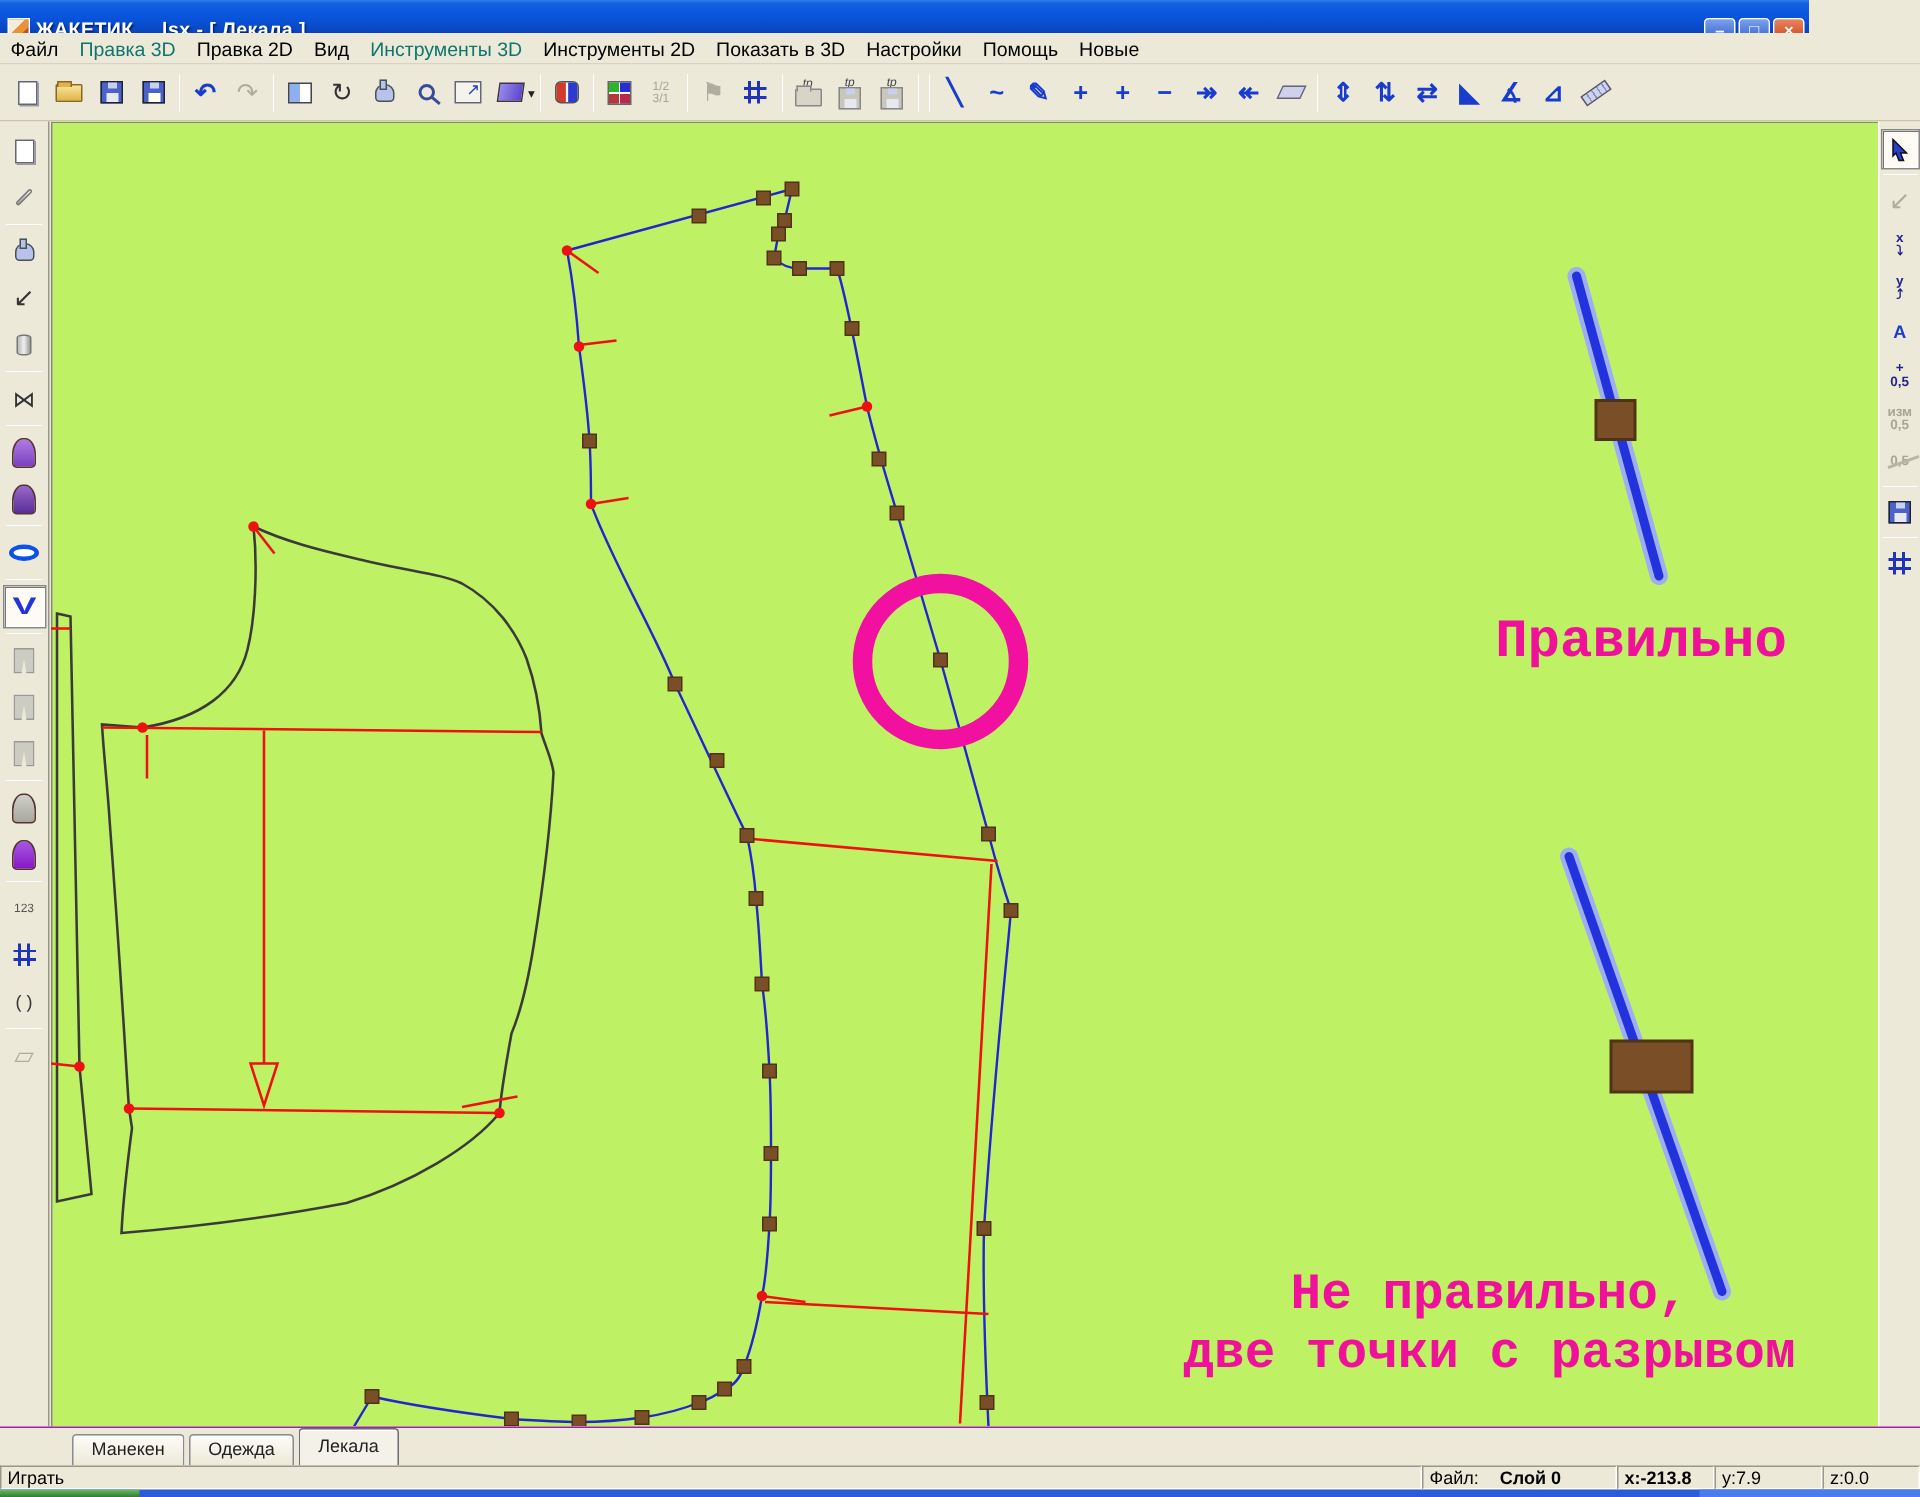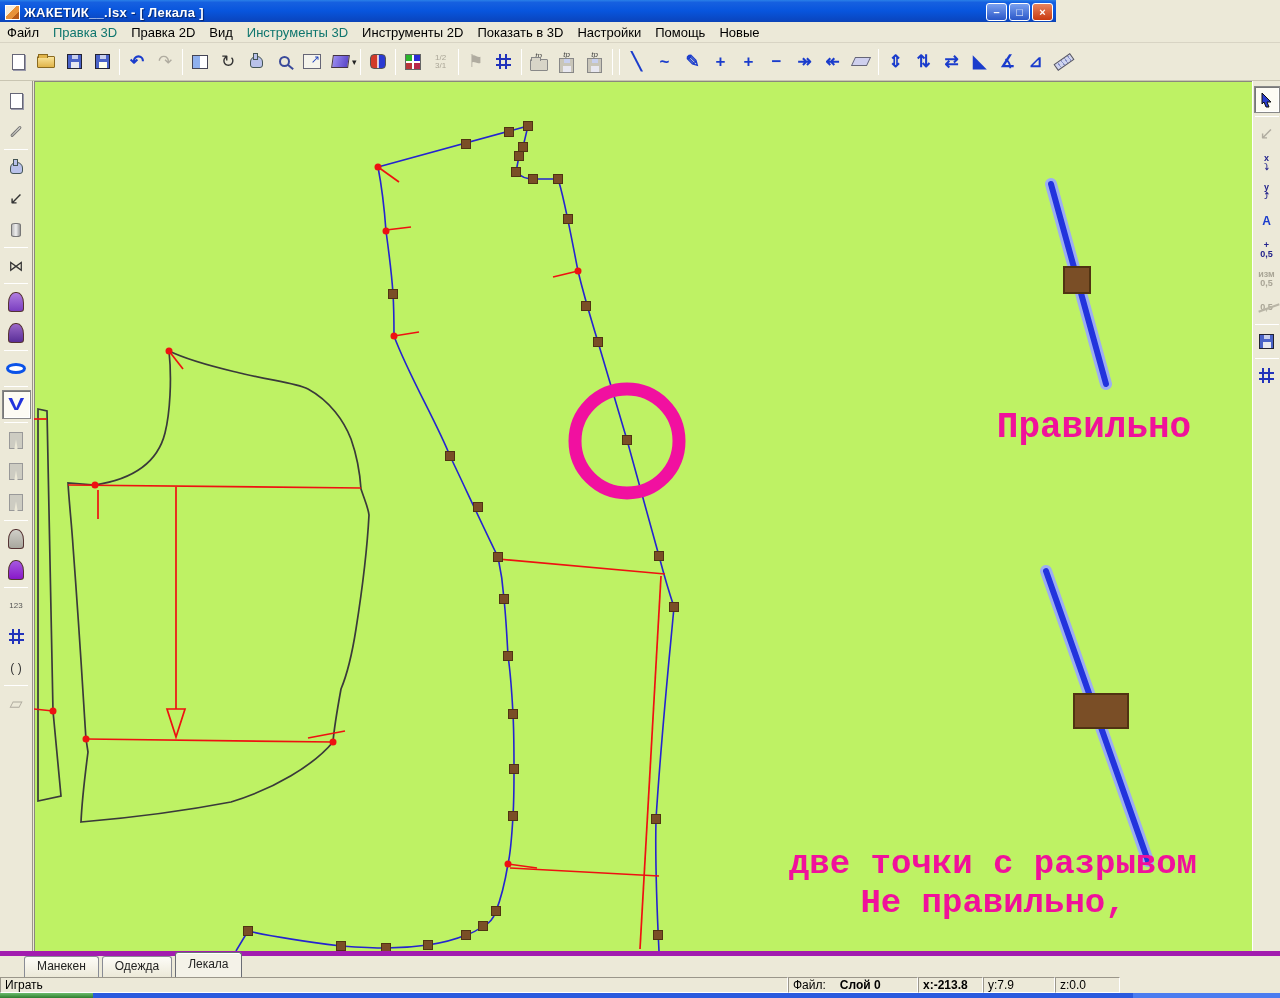--- a/index.html
+++ b/index.html
@@ -1,22 +1,22 @@
 <!DOCTYPE html>
 <html><head>
 <meta charset="utf-8">
 <style>
   html,body{margin:0;padding:0;width:1280px;height:998px;overflow:hidden;
     font-family:"Liberation Sans",sans-serif;background:#ece9d8;}
   *{box-sizing:border-box;}
 
   
-  .titlebar{position:absolute;left:0;top:0;width:1056px;height:22px;
+  .titlebar{position:absolute;left:0;top:0;width:1206px;height:22px;
     background:linear-gradient(180deg,#2a80e8 0%,#1660e0 10%,#0855dd 45%,#0a46c0 85%,#0d3fa8 100%);
-    display:flex;align-items:center;padding:12px 3px;color:#fff;}
+    display:flex;padding:12px 3px;color:#fff;}
   .title-icon{width:15px;height:15px;margin:0 4px 0 2px;border:1px solid #fff;
     background:linear-gradient(135deg,#f7ecd8 0 40%,#e8923a 40% 70%,#b85a18 70%);}
   .title-text{font-size:13px;font-weight:bold;letter-spacing:.3px;
     text-shadow:1px 1px 1px #04246a;white-space:nowrap;}
   .win-buttons{margin-left:auto;display:flex;gap:2px;}
   .win-btn{width:21px;height:18px;border:1px solid #fff;border-radius:3px;
     background:linear-gradient(180deg,#7aa0ef,#2a57c8);color:#fff;font-size:11px;
     line-height:16px;text-align:center;font-weight:bold;cursor:default;}
   .win-btn.close{background:linear-gradient(180deg,#e8845e,#c93a10);}
 
@@ -121,29 +121,29 @@
   .canvas svg{position:absolute;left:0;top:0;}
   .blue-line{fill:none;stroke:#2424d0;stroke-width:1.6;}
   .black-line{fill:none;stroke:#3a3a3a;stroke-width:1.7;}
   .pink-label{position:absolute;color:#f0119b;font-family:"Liberation Mono",monospace;
     font-weight:bold;white-space:nowrap;}
   #lbl-correct{left:938px;top:326px;width:244px;text-align:center;font-size:36px;}
   #lbl-incorrect{left:735px;top:764px;width:448px;text-align:center;font-size:34px;line-height:39px;}
 
   
   .tabbar{position:absolute;left:0;top:951px;width:1280px;height:26px;background:#ece9d8;
-    border-top:5px solid #a21caf;display:flex;align-items:flex-end;padding-left:24px;}
+    border-top:1px solid #a21caf;display:flex;align-items:flex-end;padding-left:48px;}
   .tab{height:21px;border:1px solid #898c95;border-bottom:none;border-radius:3px 3px 0 0;
     background:linear-gradient(#fdfcf7,#ece9d8);font-size:12px;color:#222;
     padding:0 12px;margin-right:3px;line-height:19px;}
   .tab.active{height:25px;line-height:23px;background:#f4f2e8;border-color:#6a6d75;
     box-shadow:inset 0 1px 0 #fff;}
 
   
-  .statusbar{position:absolute;left:0;top:977px;width:1120px;height:16px;background:#ece9d8;
+  .statusbar{position:absolute;left:0;top:977px;width:1280px;height:16px;background:#ece9d8;
     display:flex;font-size:12px;color:#000;}
   .sb-panel{border:1px solid;border-color:#9a968a #fff #fff #9a968a;height:16px;
     line-height:14px;padding:0 4px;white-space:nowrap;overflow:hidden;}
   .sb-left{flex:1;}
   .sb-layers{width:130px;}
   .sb-x{width:65px;font-weight:bold;}
   .sb-y{width:72px;}
   .sb-z{width:65px;}
   .sb-layers span{margin-right:14px;}
   .sb-layers span:last-child{margin-right:0;font-weight:bold;}
@@ -493,22 +493,22 @@
       <circle cx="544" cy="190" r="3.5" fill="#ee1111"></circle>
       <circle cx="474" cy="783" r="3.5" fill="#ee1111"></circle>
       <circle cx="135" cy="270" r="3.5" fill="#ee1111"></circle>
       <circle cx="61" cy="404" r="3.5" fill="#ee1111"></circle>
       <circle cx="52" cy="658" r="3.5" fill="#ee1111"></circle>
       <circle cx="299" cy="661" r="3.5" fill="#ee1111"></circle>
       <circle cx="19" cy="630" r="3.5" fill="#ee1111"></circle>
     </svg>
   <div class="pink-label" id="lbl-correct">Правильно</div>
   <div class="pink-label" id="lbl-incorrect">
+    <div>Не правильно,</div>
     <div>две точки с разрывом</div>
-    <div>Не правильно,</div>
   </div>
 </div>
 
 <div class="tabbar">
   <div class="tab">Манекен</div>
   <div class="tab">Одежда</div>
   <div class="tab active">Лекала</div>
 </div>
 
 <div class="statusbar">

